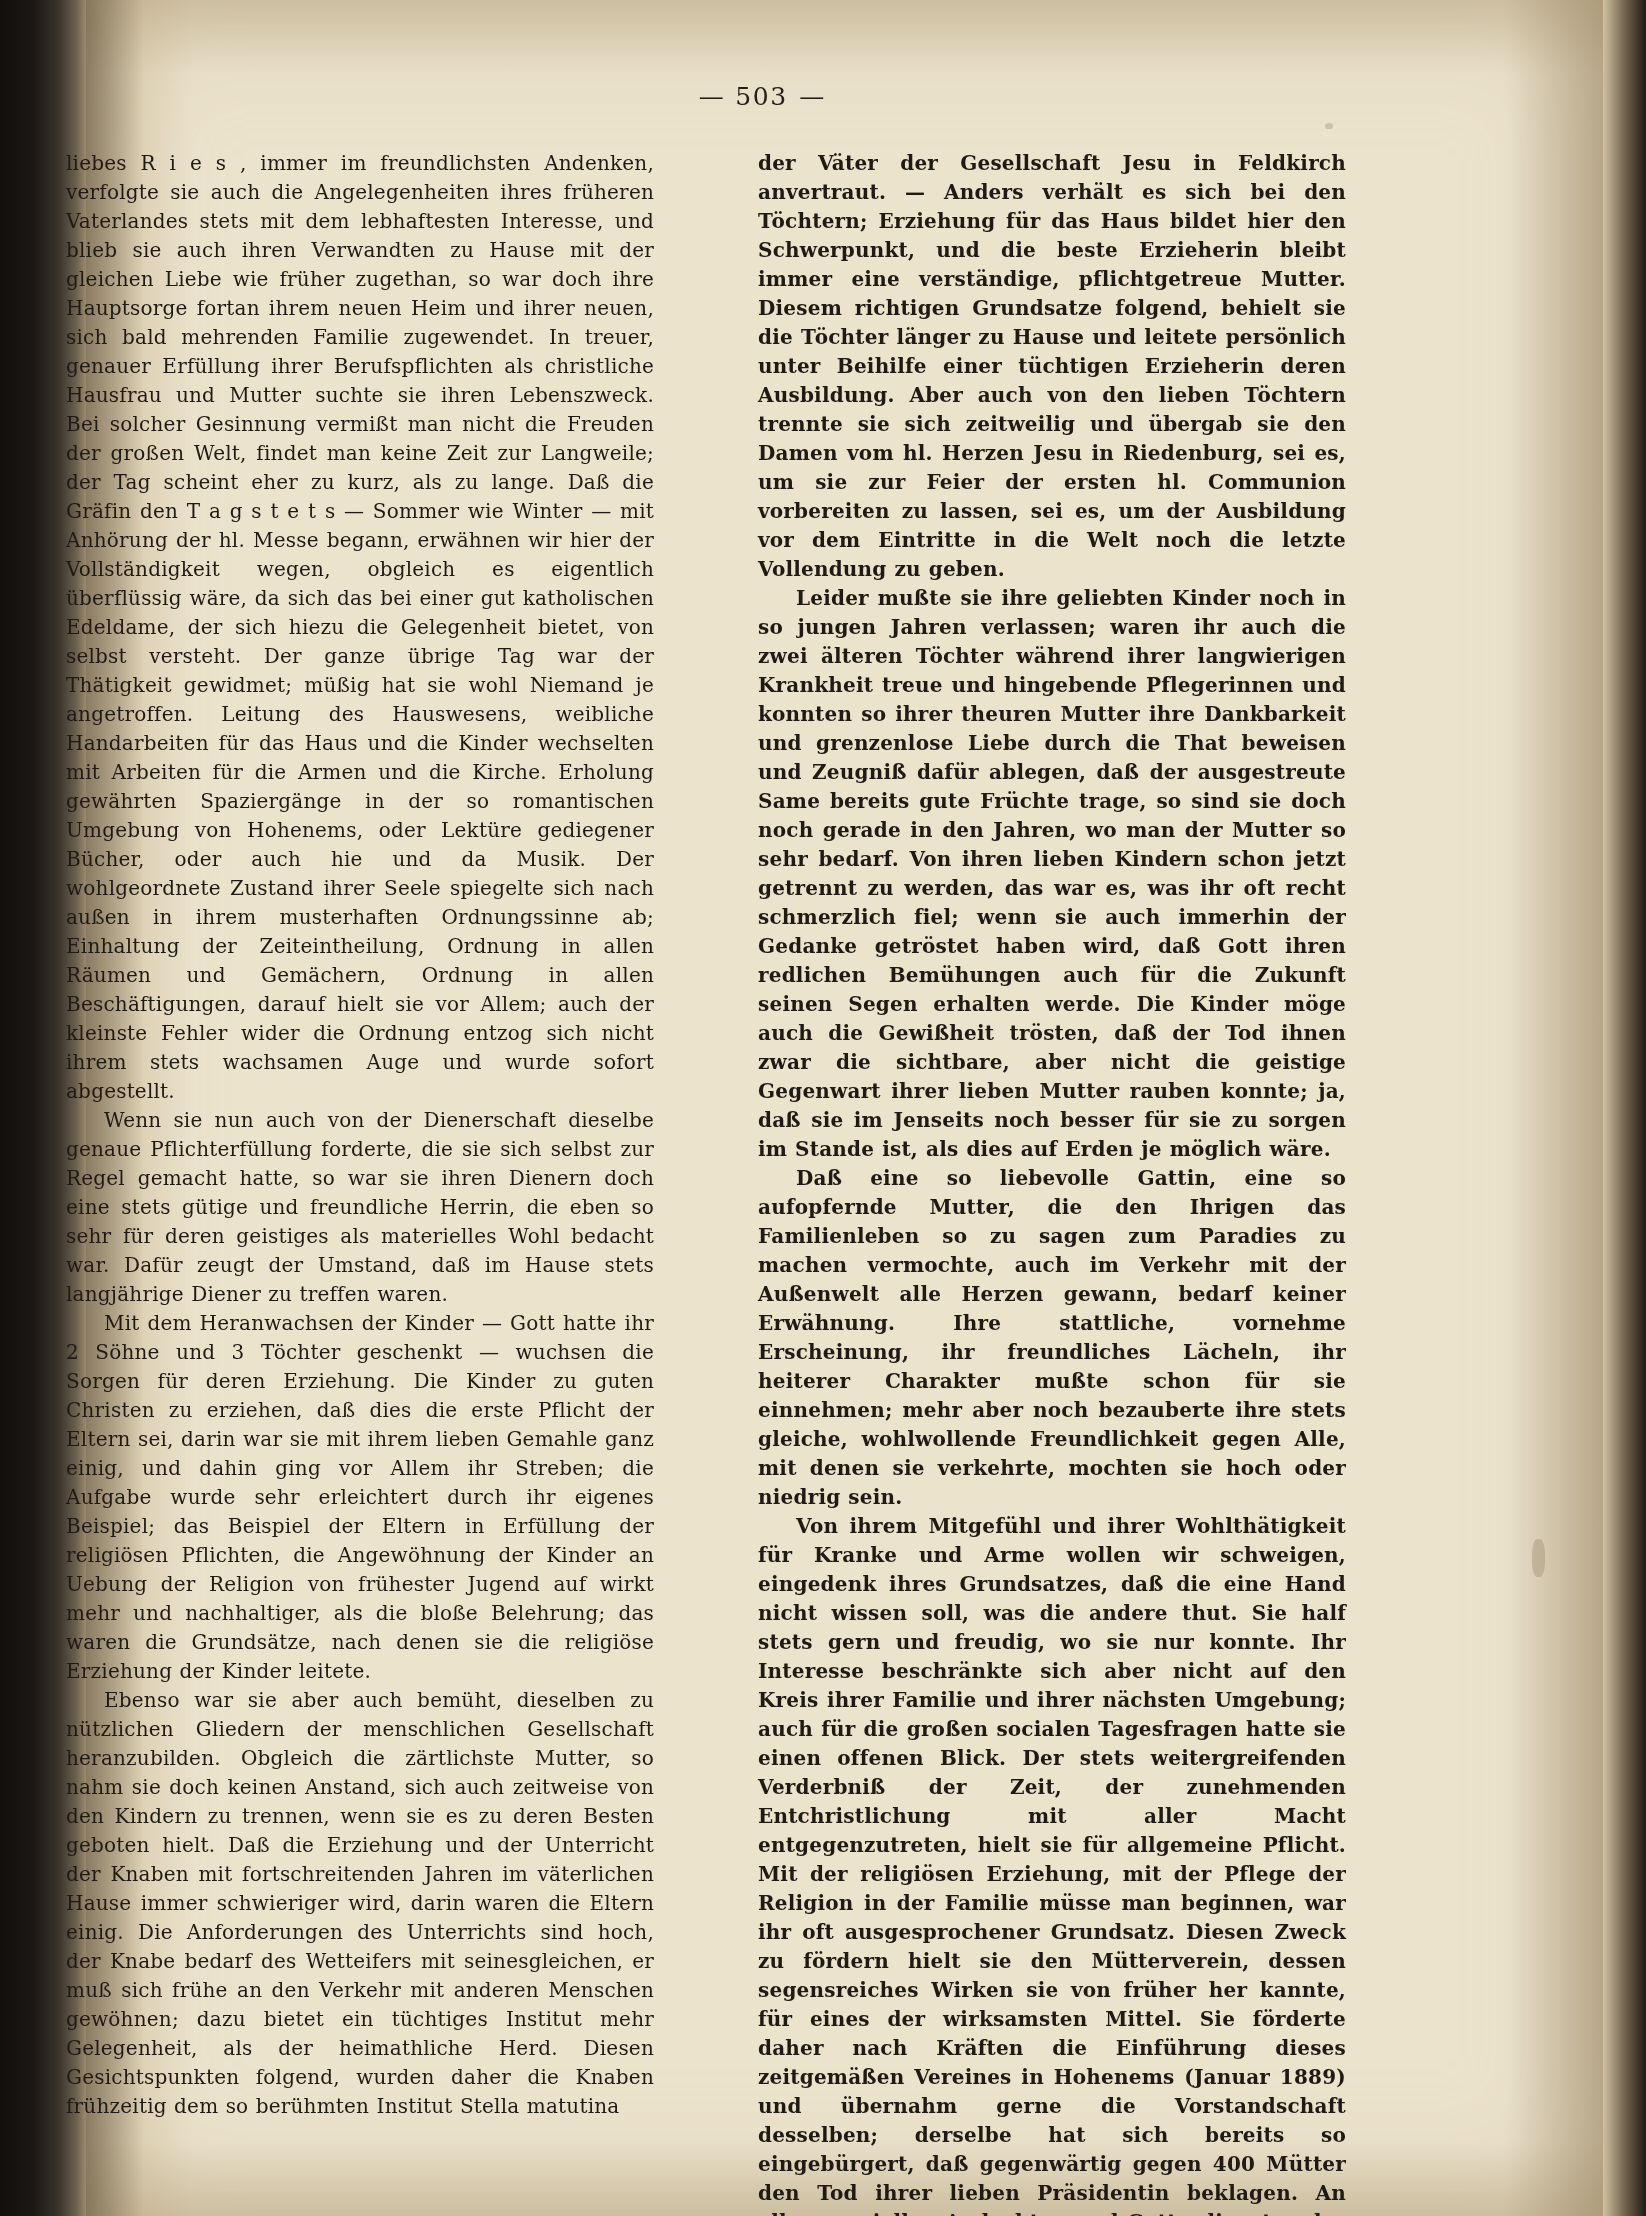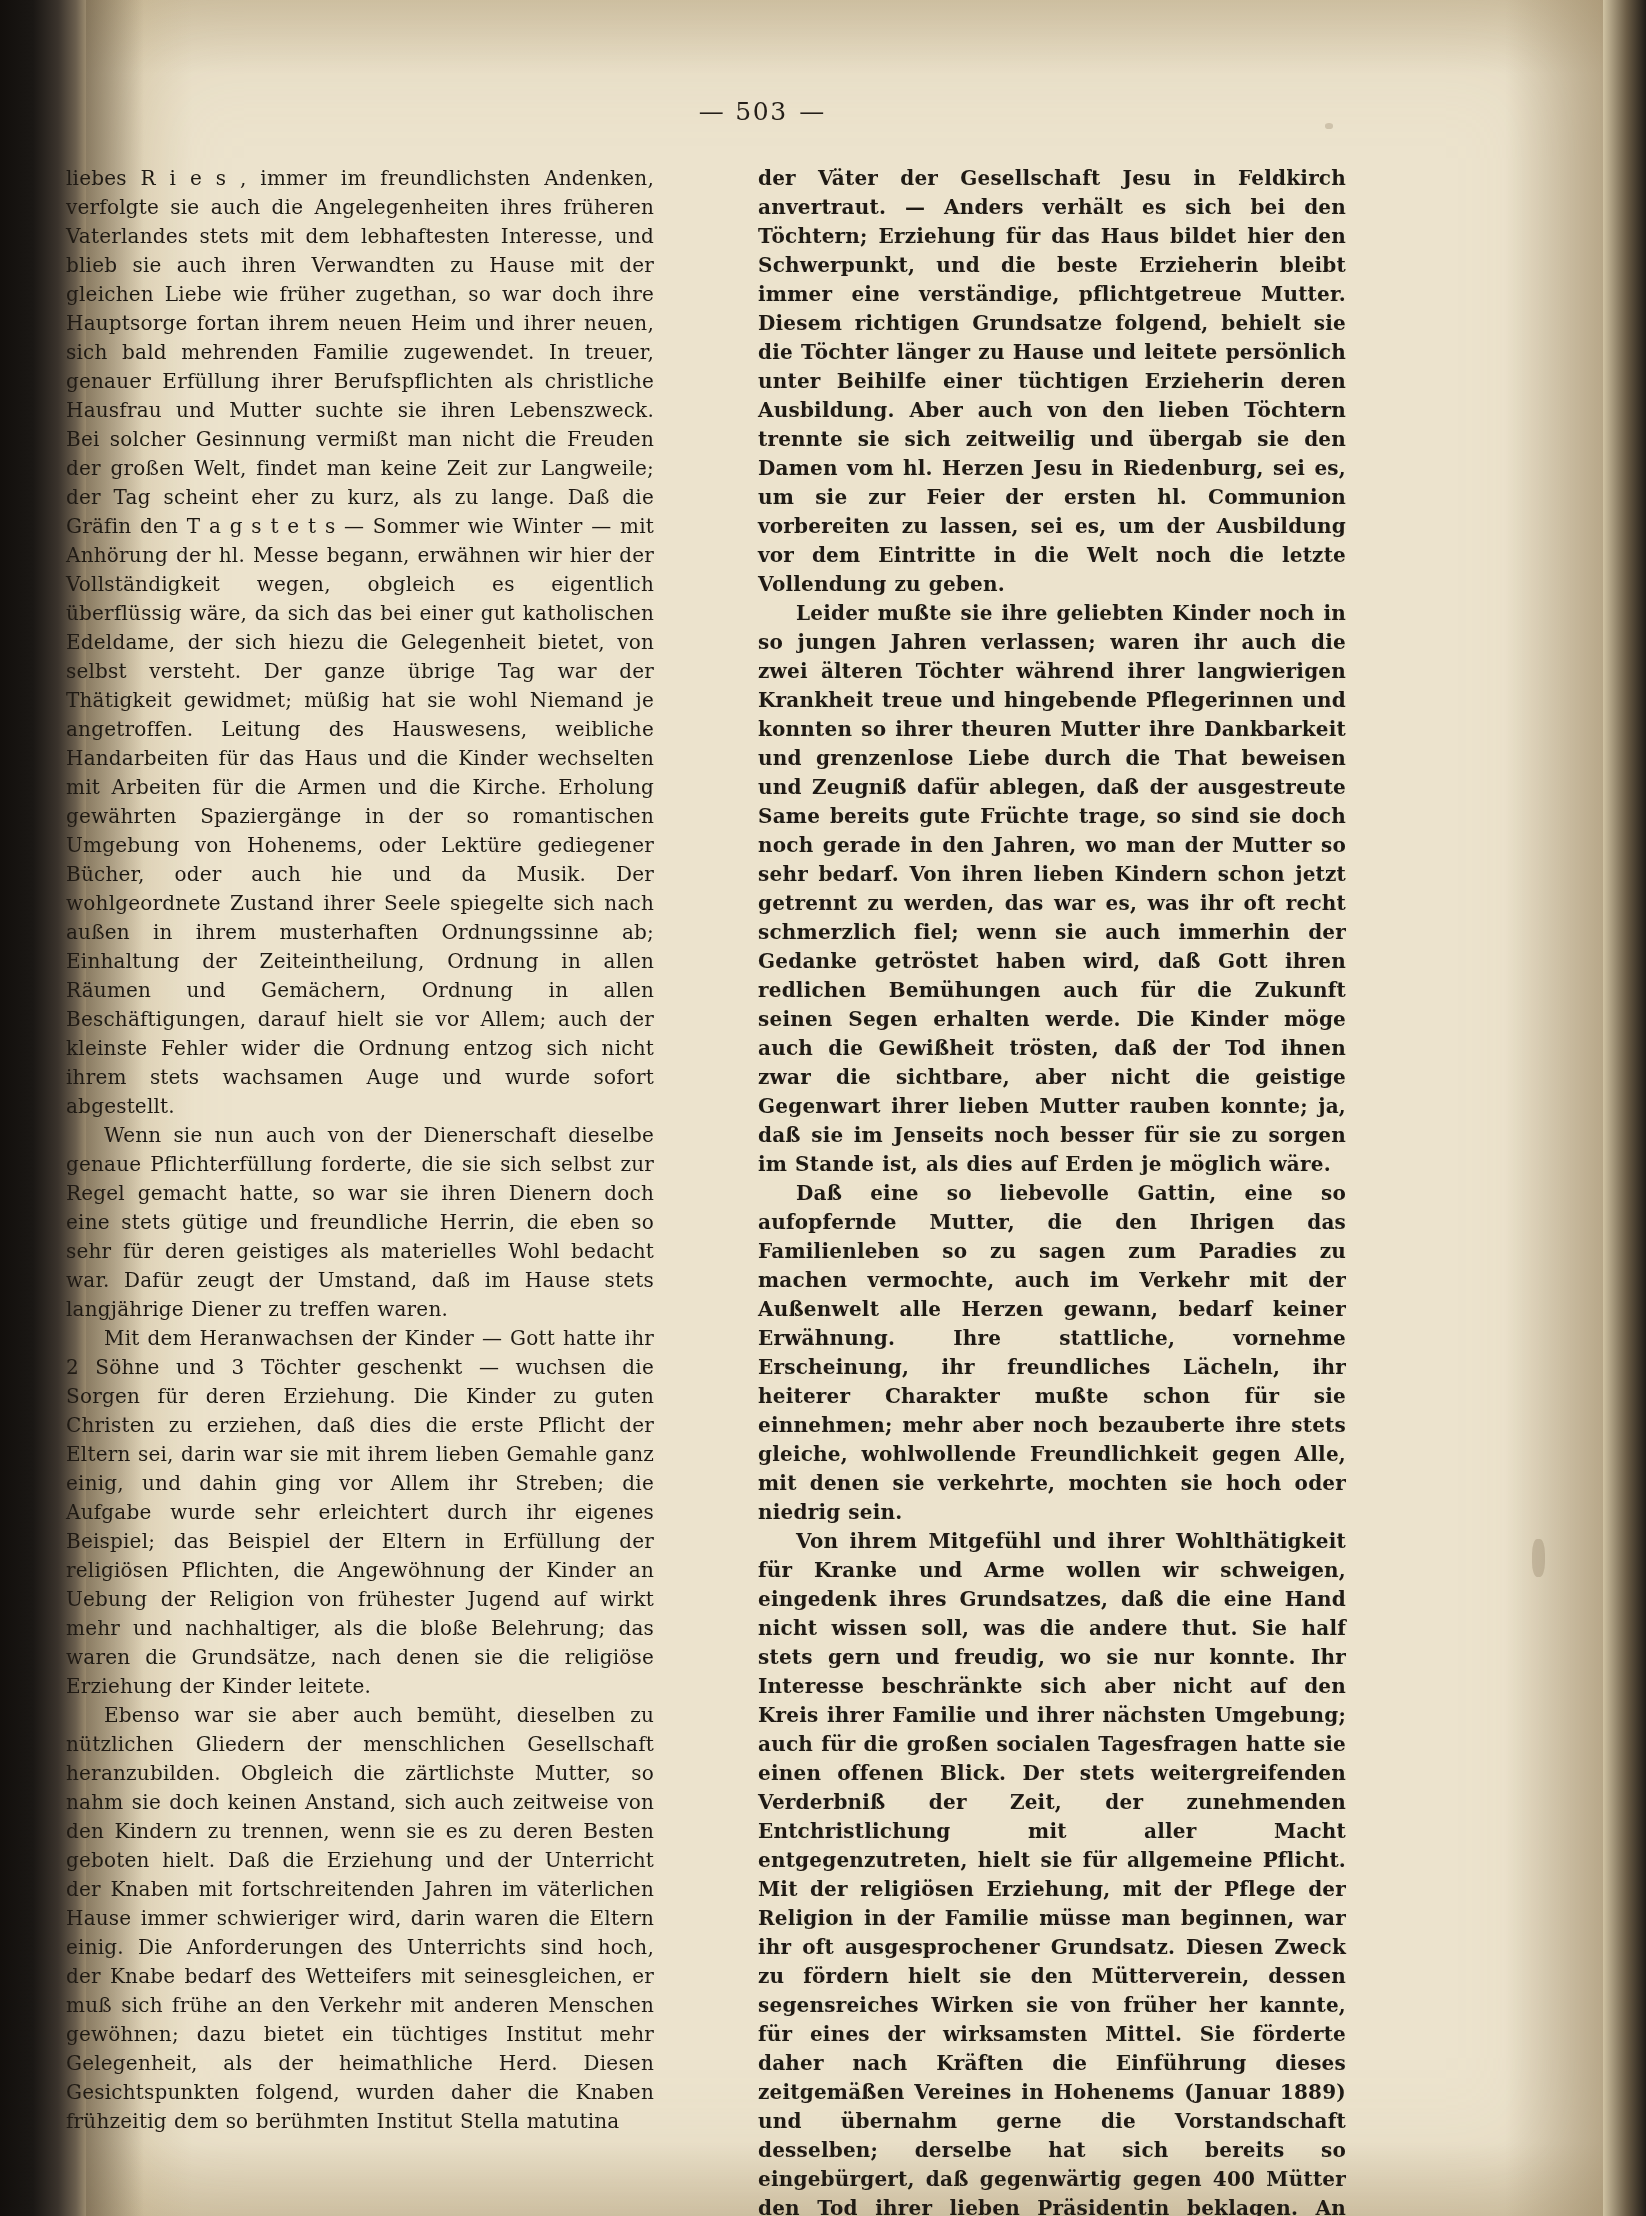--- a/index.html
+++ b/index.html
@@ -59,21 +59,20 @@
     height: 2216px;
     background: linear-gradient(90deg, rgba(80,66,48,0.55) 0%, rgba(236,227,205,0) 100%);
     pointer-events: none;
   }
   .content {
     position: absolute;
     left: 66px;
     top: 82px;
     width: 1391px;
     height: 2033px;
-    margin-top: 15px;
   }
   .folio {
     text-align: center;
     font-size: 25px;
     letter-spacing: 1.6px;
     color: #241f19;
     margin-bottom: 38px;
     font-family: "DejaVu Serif", serif;
   }
   .folio .dash { letter-spacing: 0; padding: 0 11.5px; }

